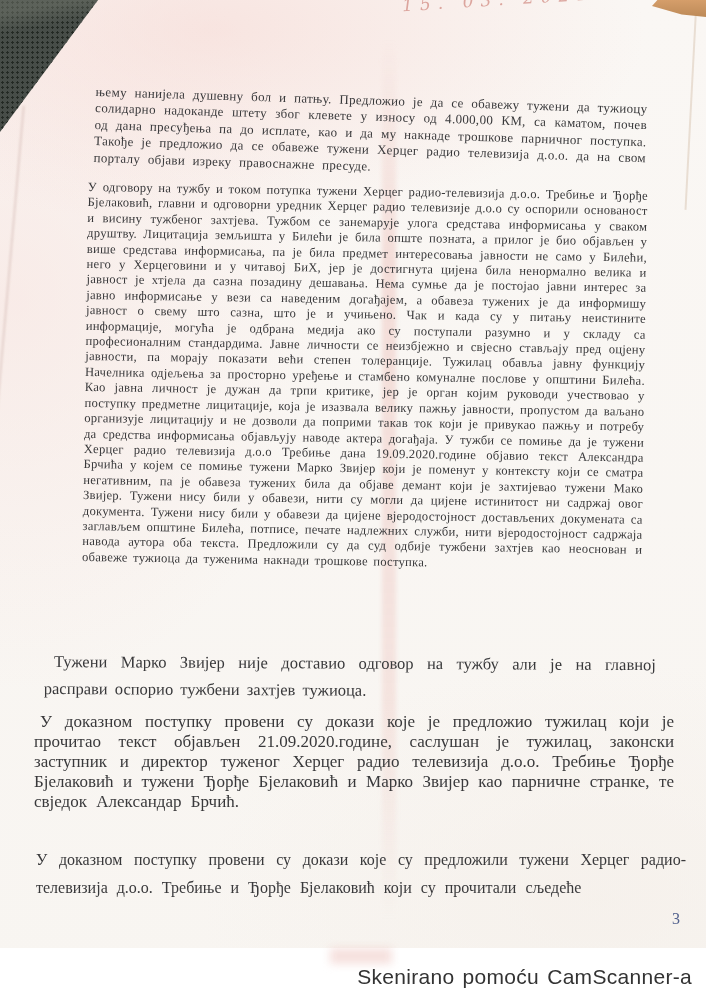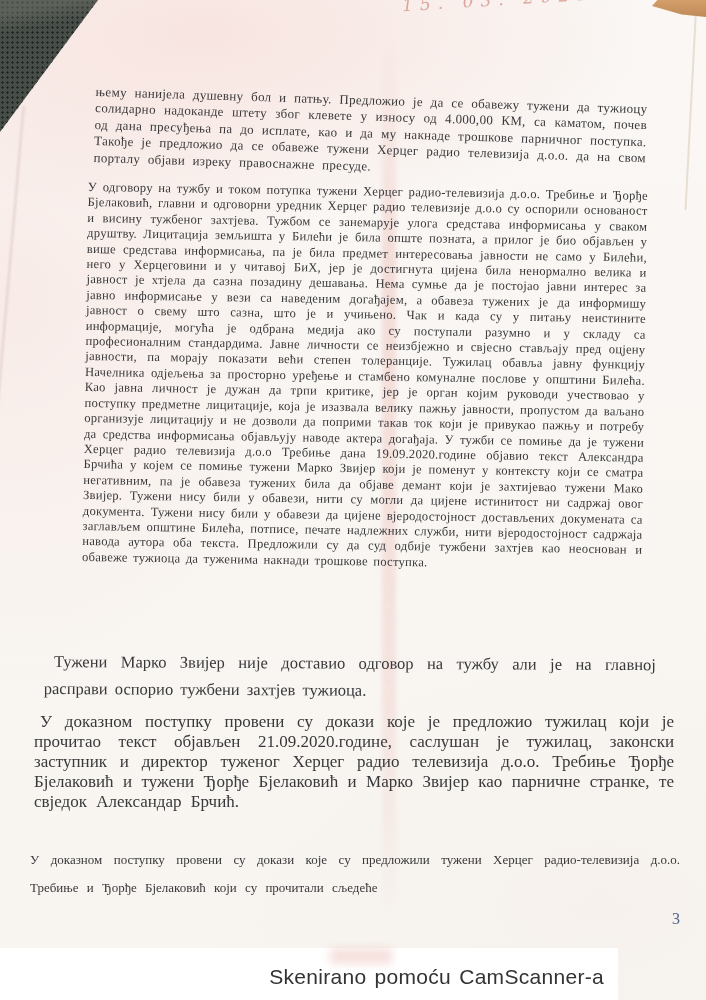--- a/index.html
+++ b/index.html
@@ -65,30 +65,30 @@
     left:44px;top:648px;width:612px;
     font-size:16.5px;line-height:27px;word-spacing:3px;text-indent:10px;
     color:#2f2f31;transform:rotate(0.3deg);transform-origin:left top;
   }
   .p4{
     left:34px;top:712px;width:640px;
     font-size:17px;line-height:20px;word-spacing:5px;text-indent:6px;
     color:#2e2e30;
   }
   .p5{
-    left:30px;top:846px;width:650px;
-    font-size:13px;line-height:28px;word-spacing:5px;
+    left:36px;top:846px;width:650px;
+    font-size:16px;line-height:28px;word-spacing:5px;
     color:#2e2e30;
   }
   .page-number{
     position:absolute;left:672px;top:910px;
     font-size:16px;color:#53628e;
   }
   .footer{
-    position:absolute;left:0;bottom:0;width:618px;height:52px;background:#ffffff;
+    position:absolute;left:0;bottom:0;width:706px;height:52px;background:#ffffff;
   }
   .footer-smudge{
     position:absolute;left:330px;top:0px;width:62px;height:16px;
     background:rgba(238,200,195,0.55);filter:blur(4px);
   }
   .footer-text{
     position:absolute;right:14px;bottom:11px;
     font-family:"Liberation Sans","DejaVu Sans",sans-serif;
     font-size:21px;color:#333333;letter-spacing:0.3px;word-spacing:2px;
   }

